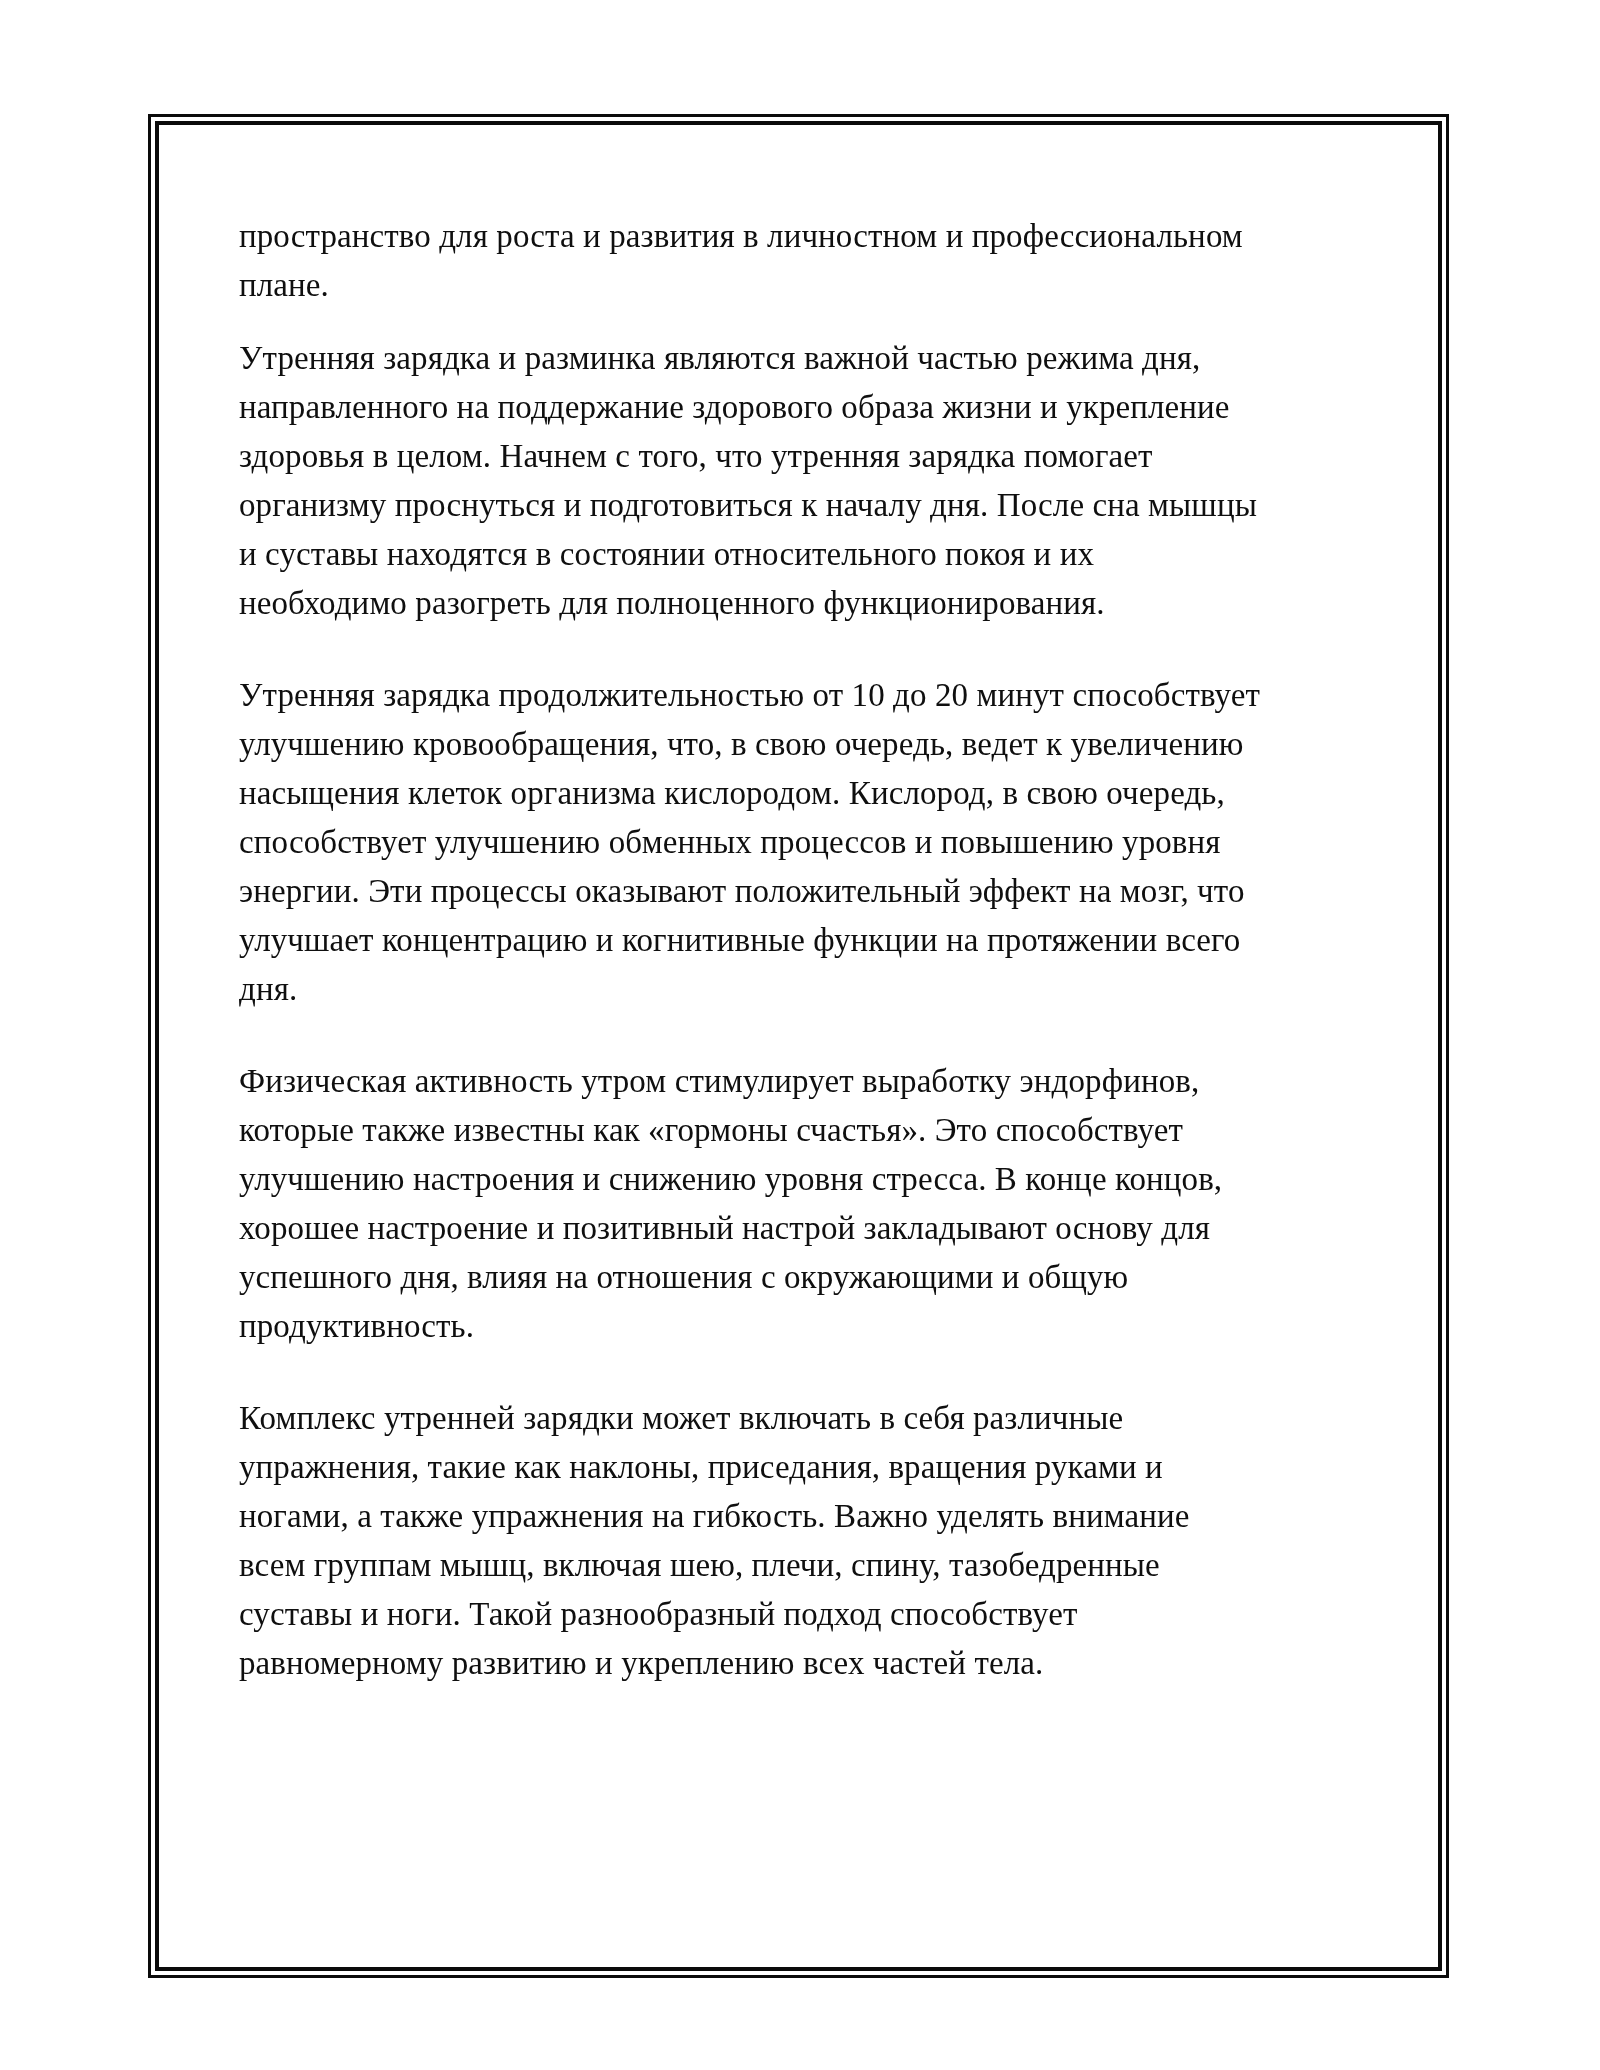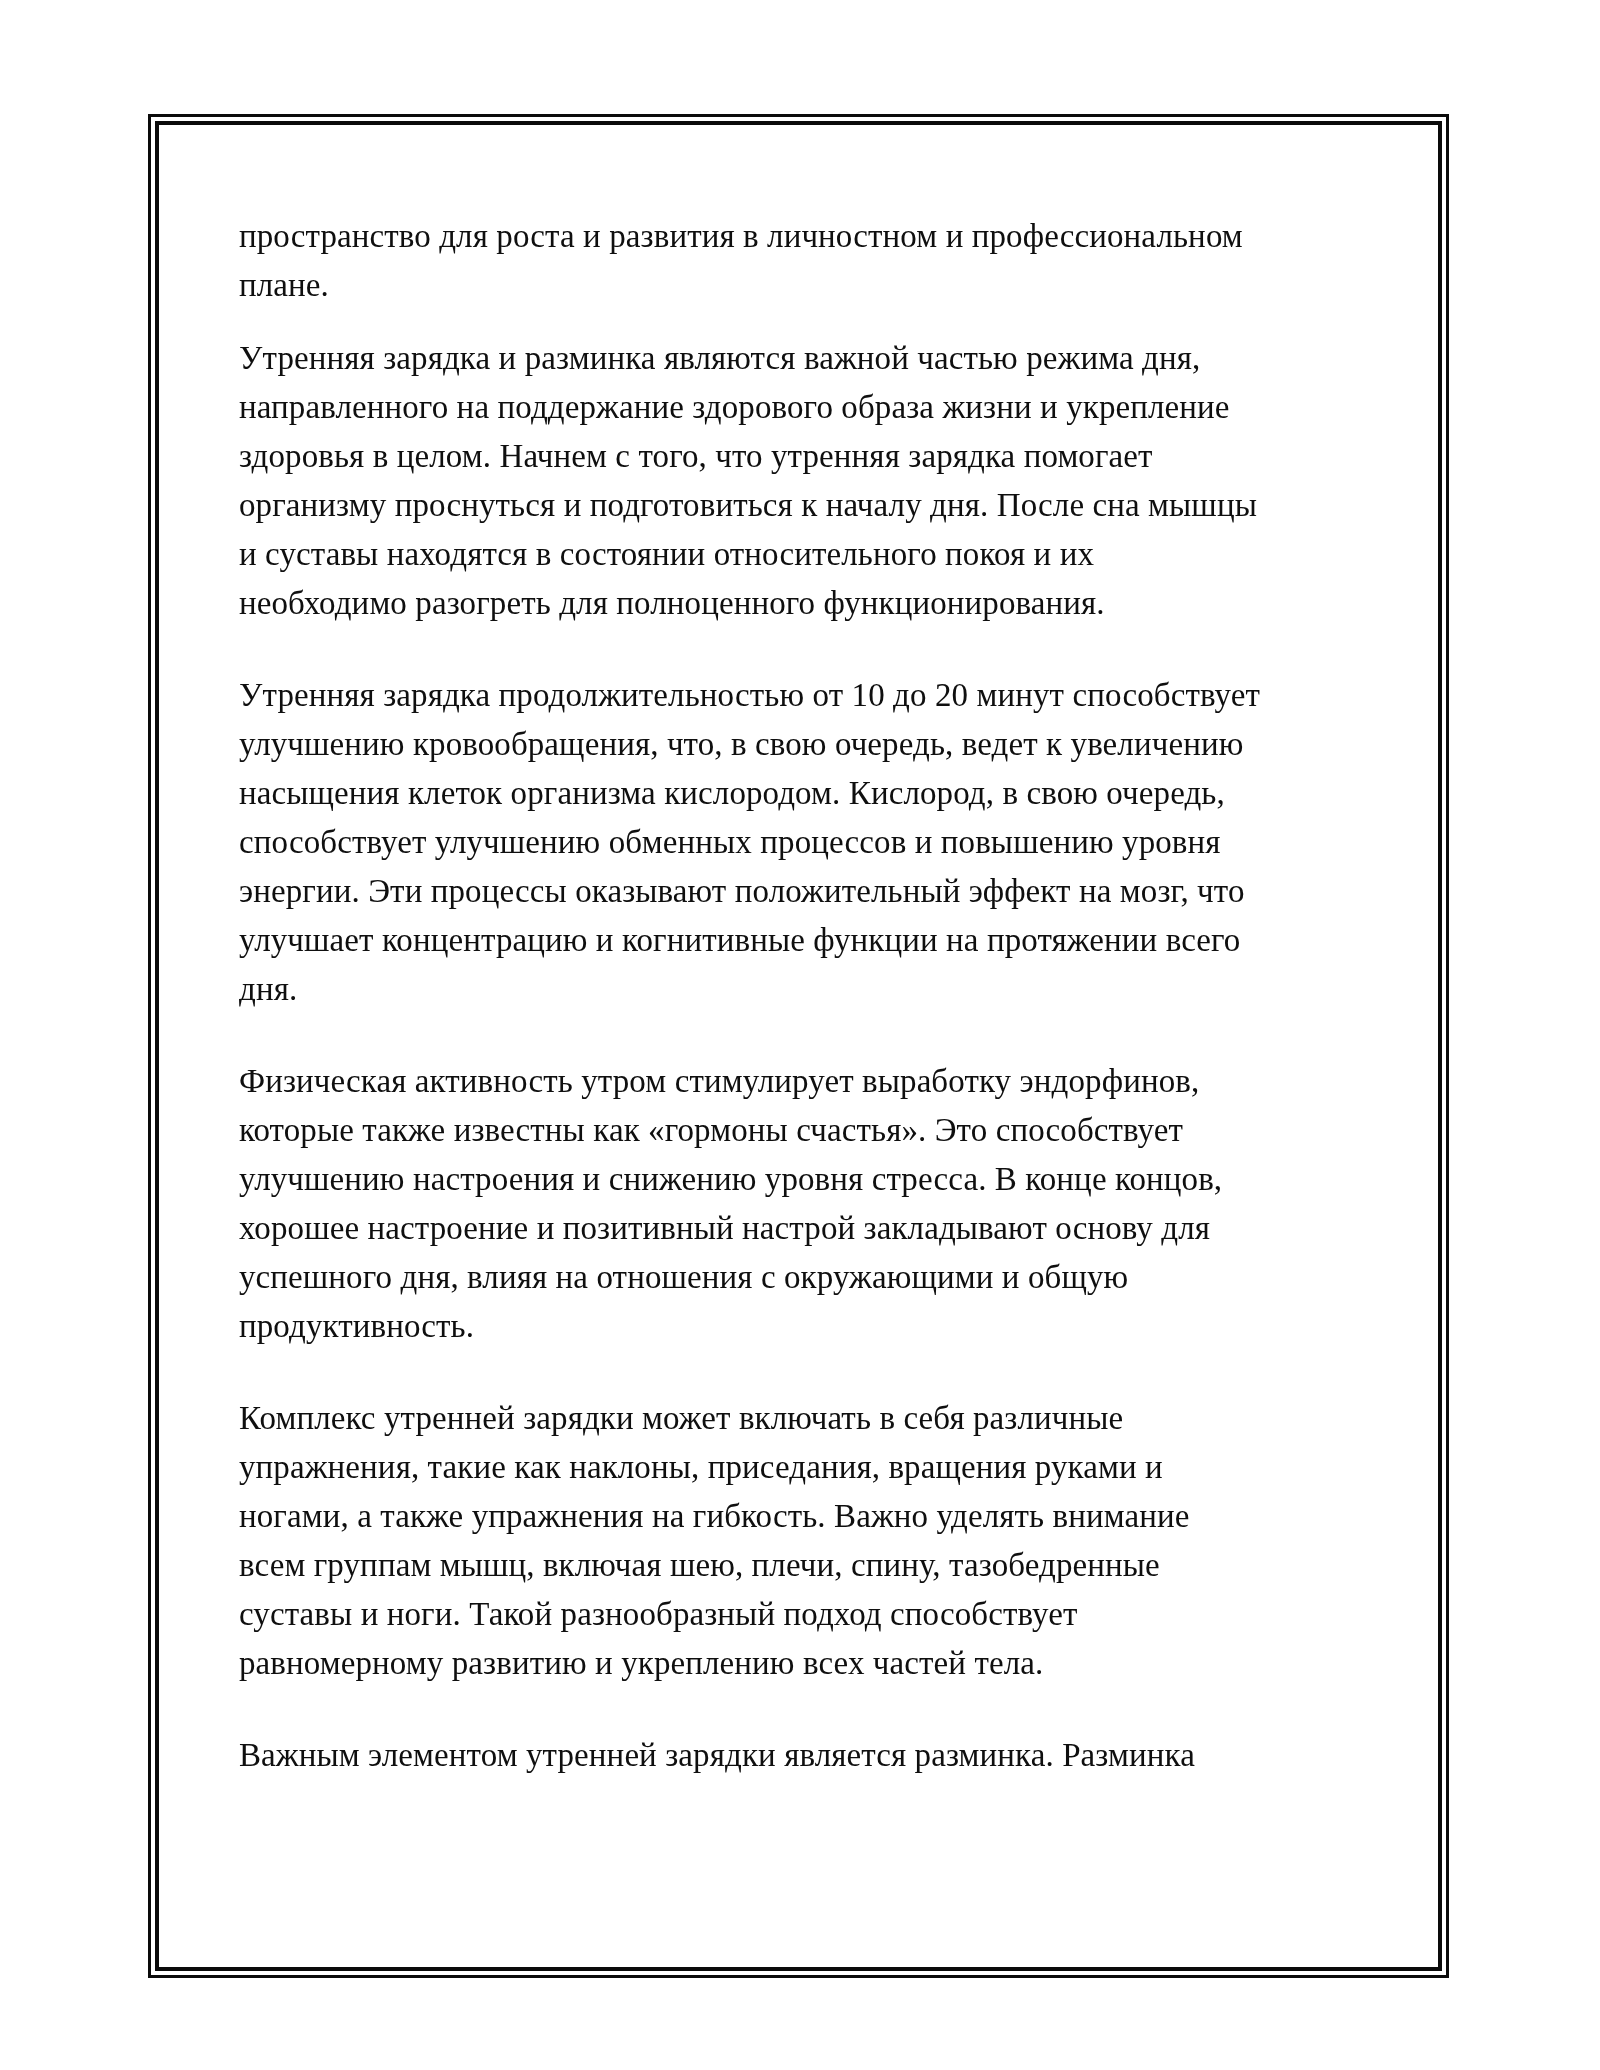--- a/index.html
+++ b/index.html
@@ -98,17 +98,16 @@
 успешного дня, влияя на отношения с окружающими и общую
 продуктивность.</p>
 
       <p class="body-text">Комплекс утренней зарядки может включать в себя различные
 упражнения, такие как наклоны, приседания, вращения руками и
 ногами, а также упражнения на гибкость. Важно уделять внимание
 всем группам мышц, включая шею, плечи, спину, тазобедренные
 суставы и ноги. Такой разнообразный подход способствует
 равномерному развитию и укреплению всех частей тела.</p>
 
-      <p class="body-text last">Важным элементом утренней зарядки является разминка. Разминка</p>
 
     </div>
   </div>
 </div>
 
 </body></html>

